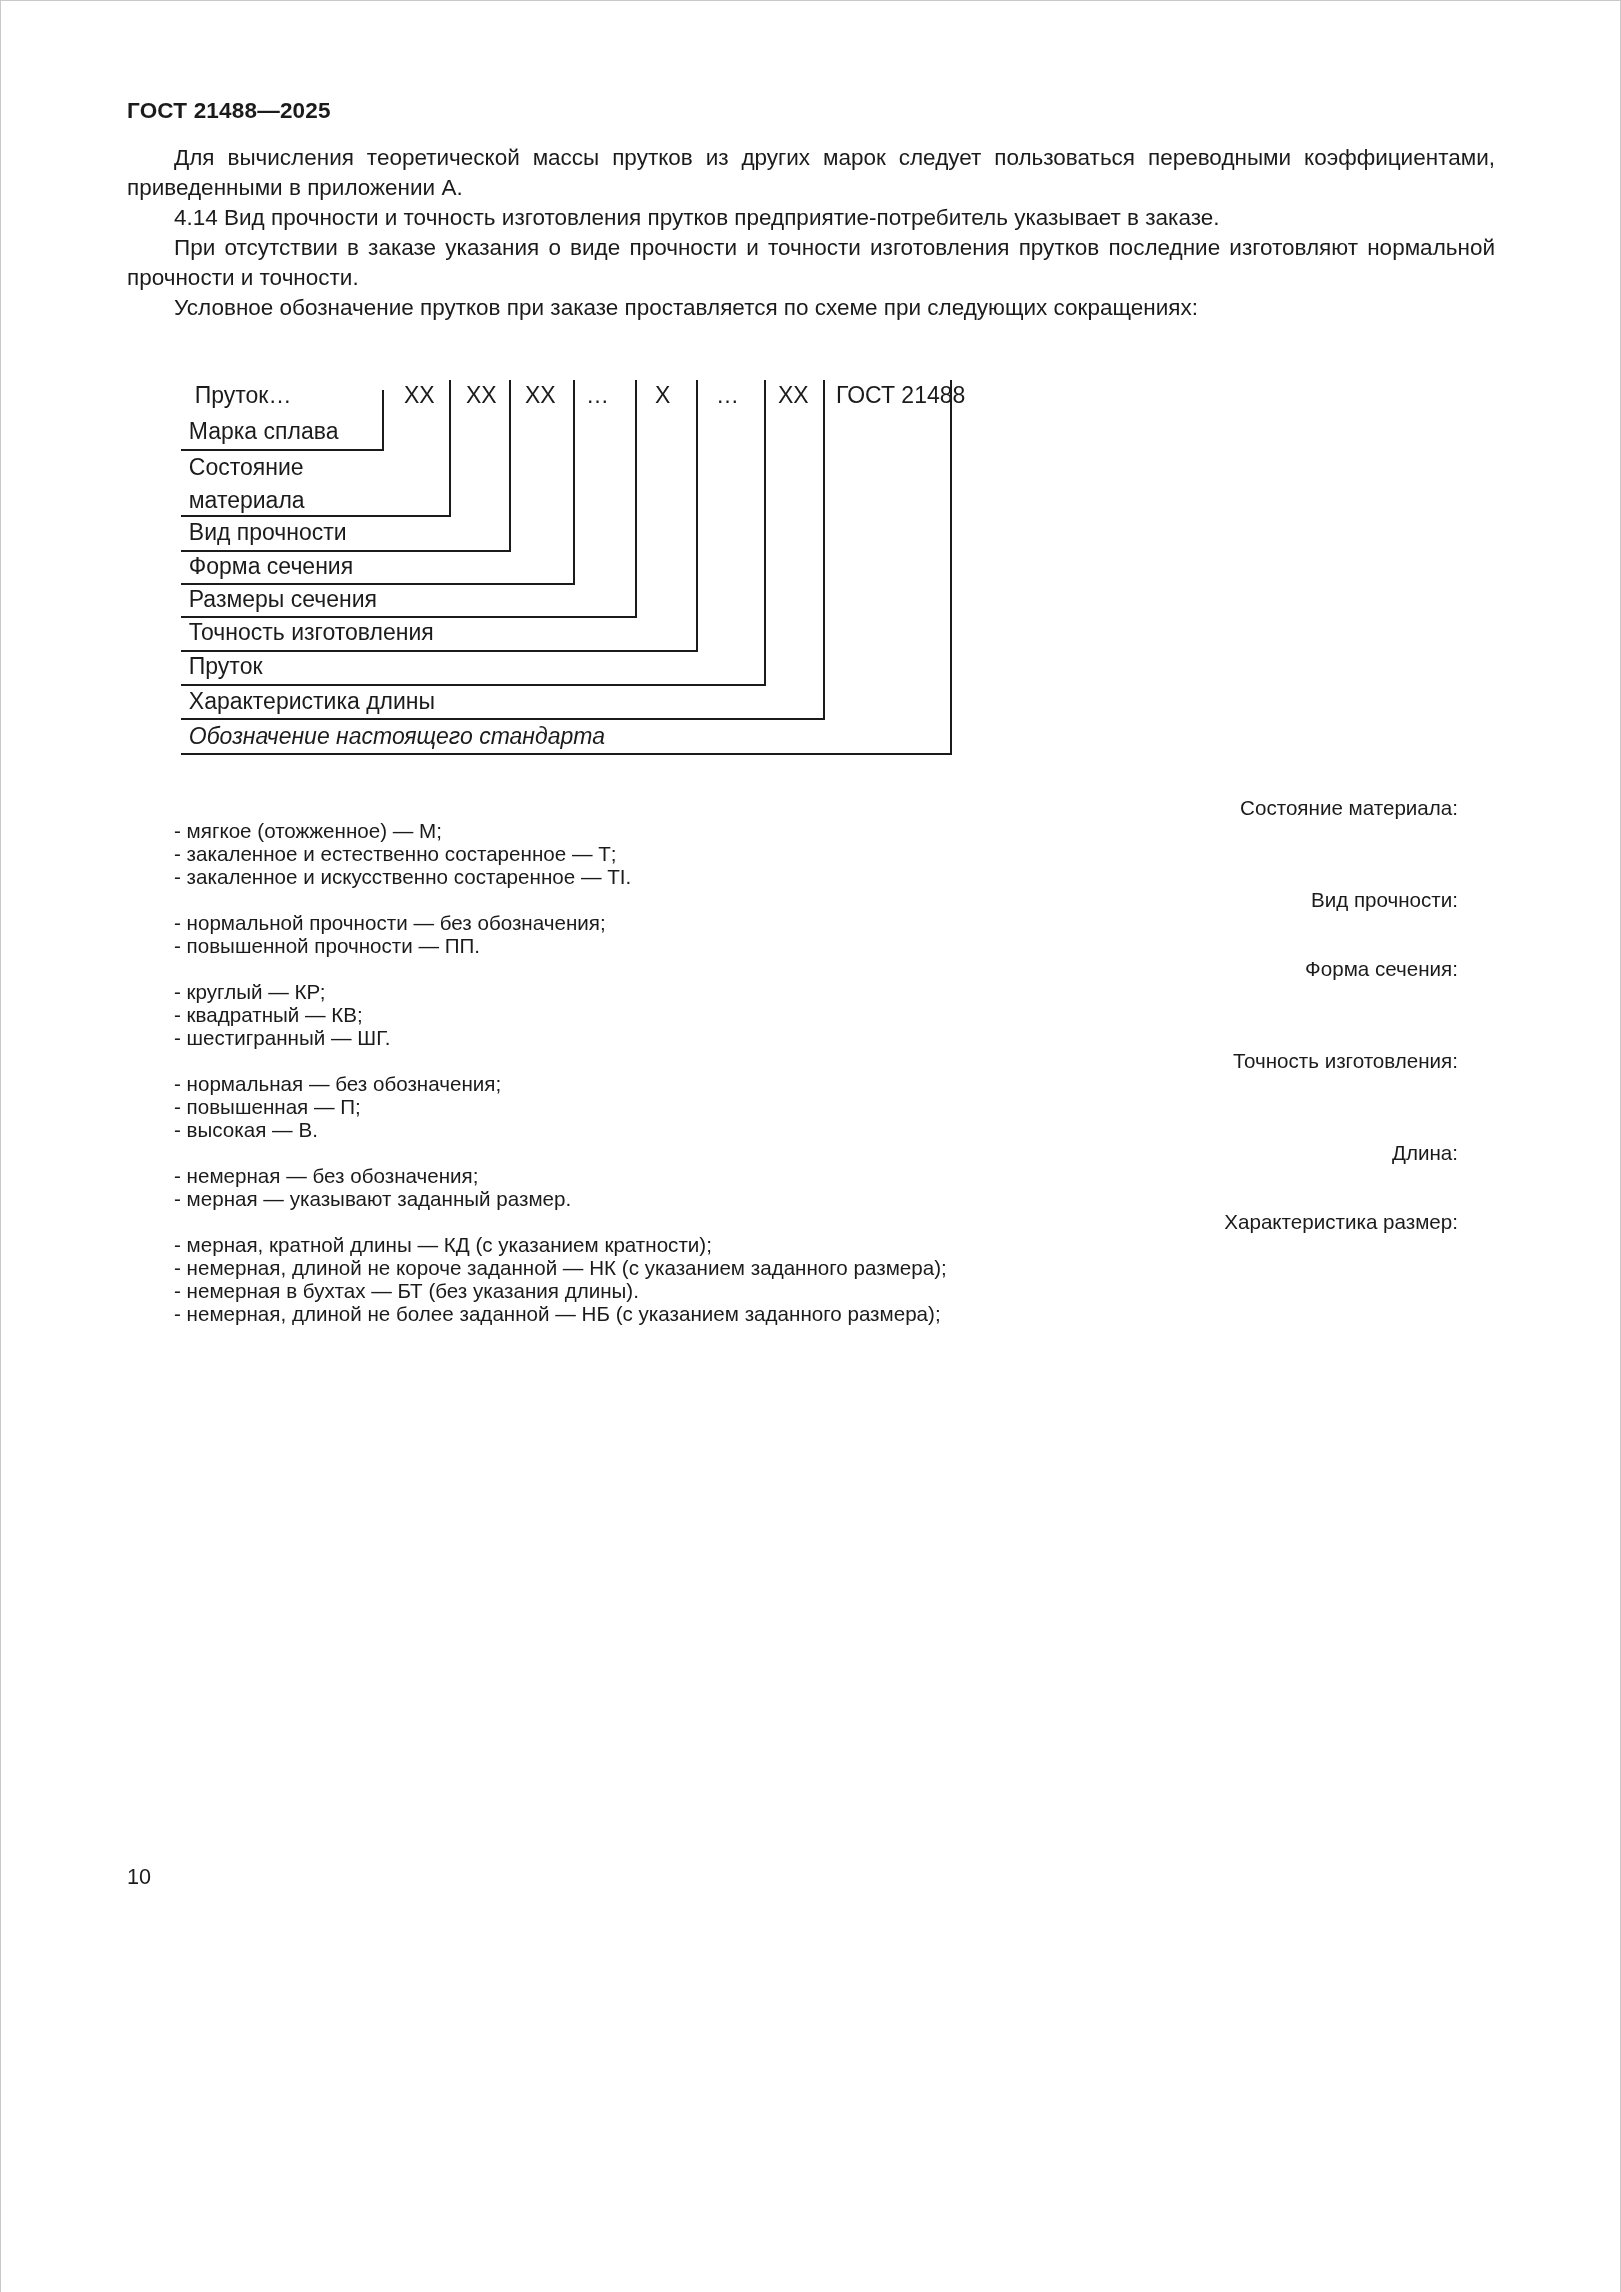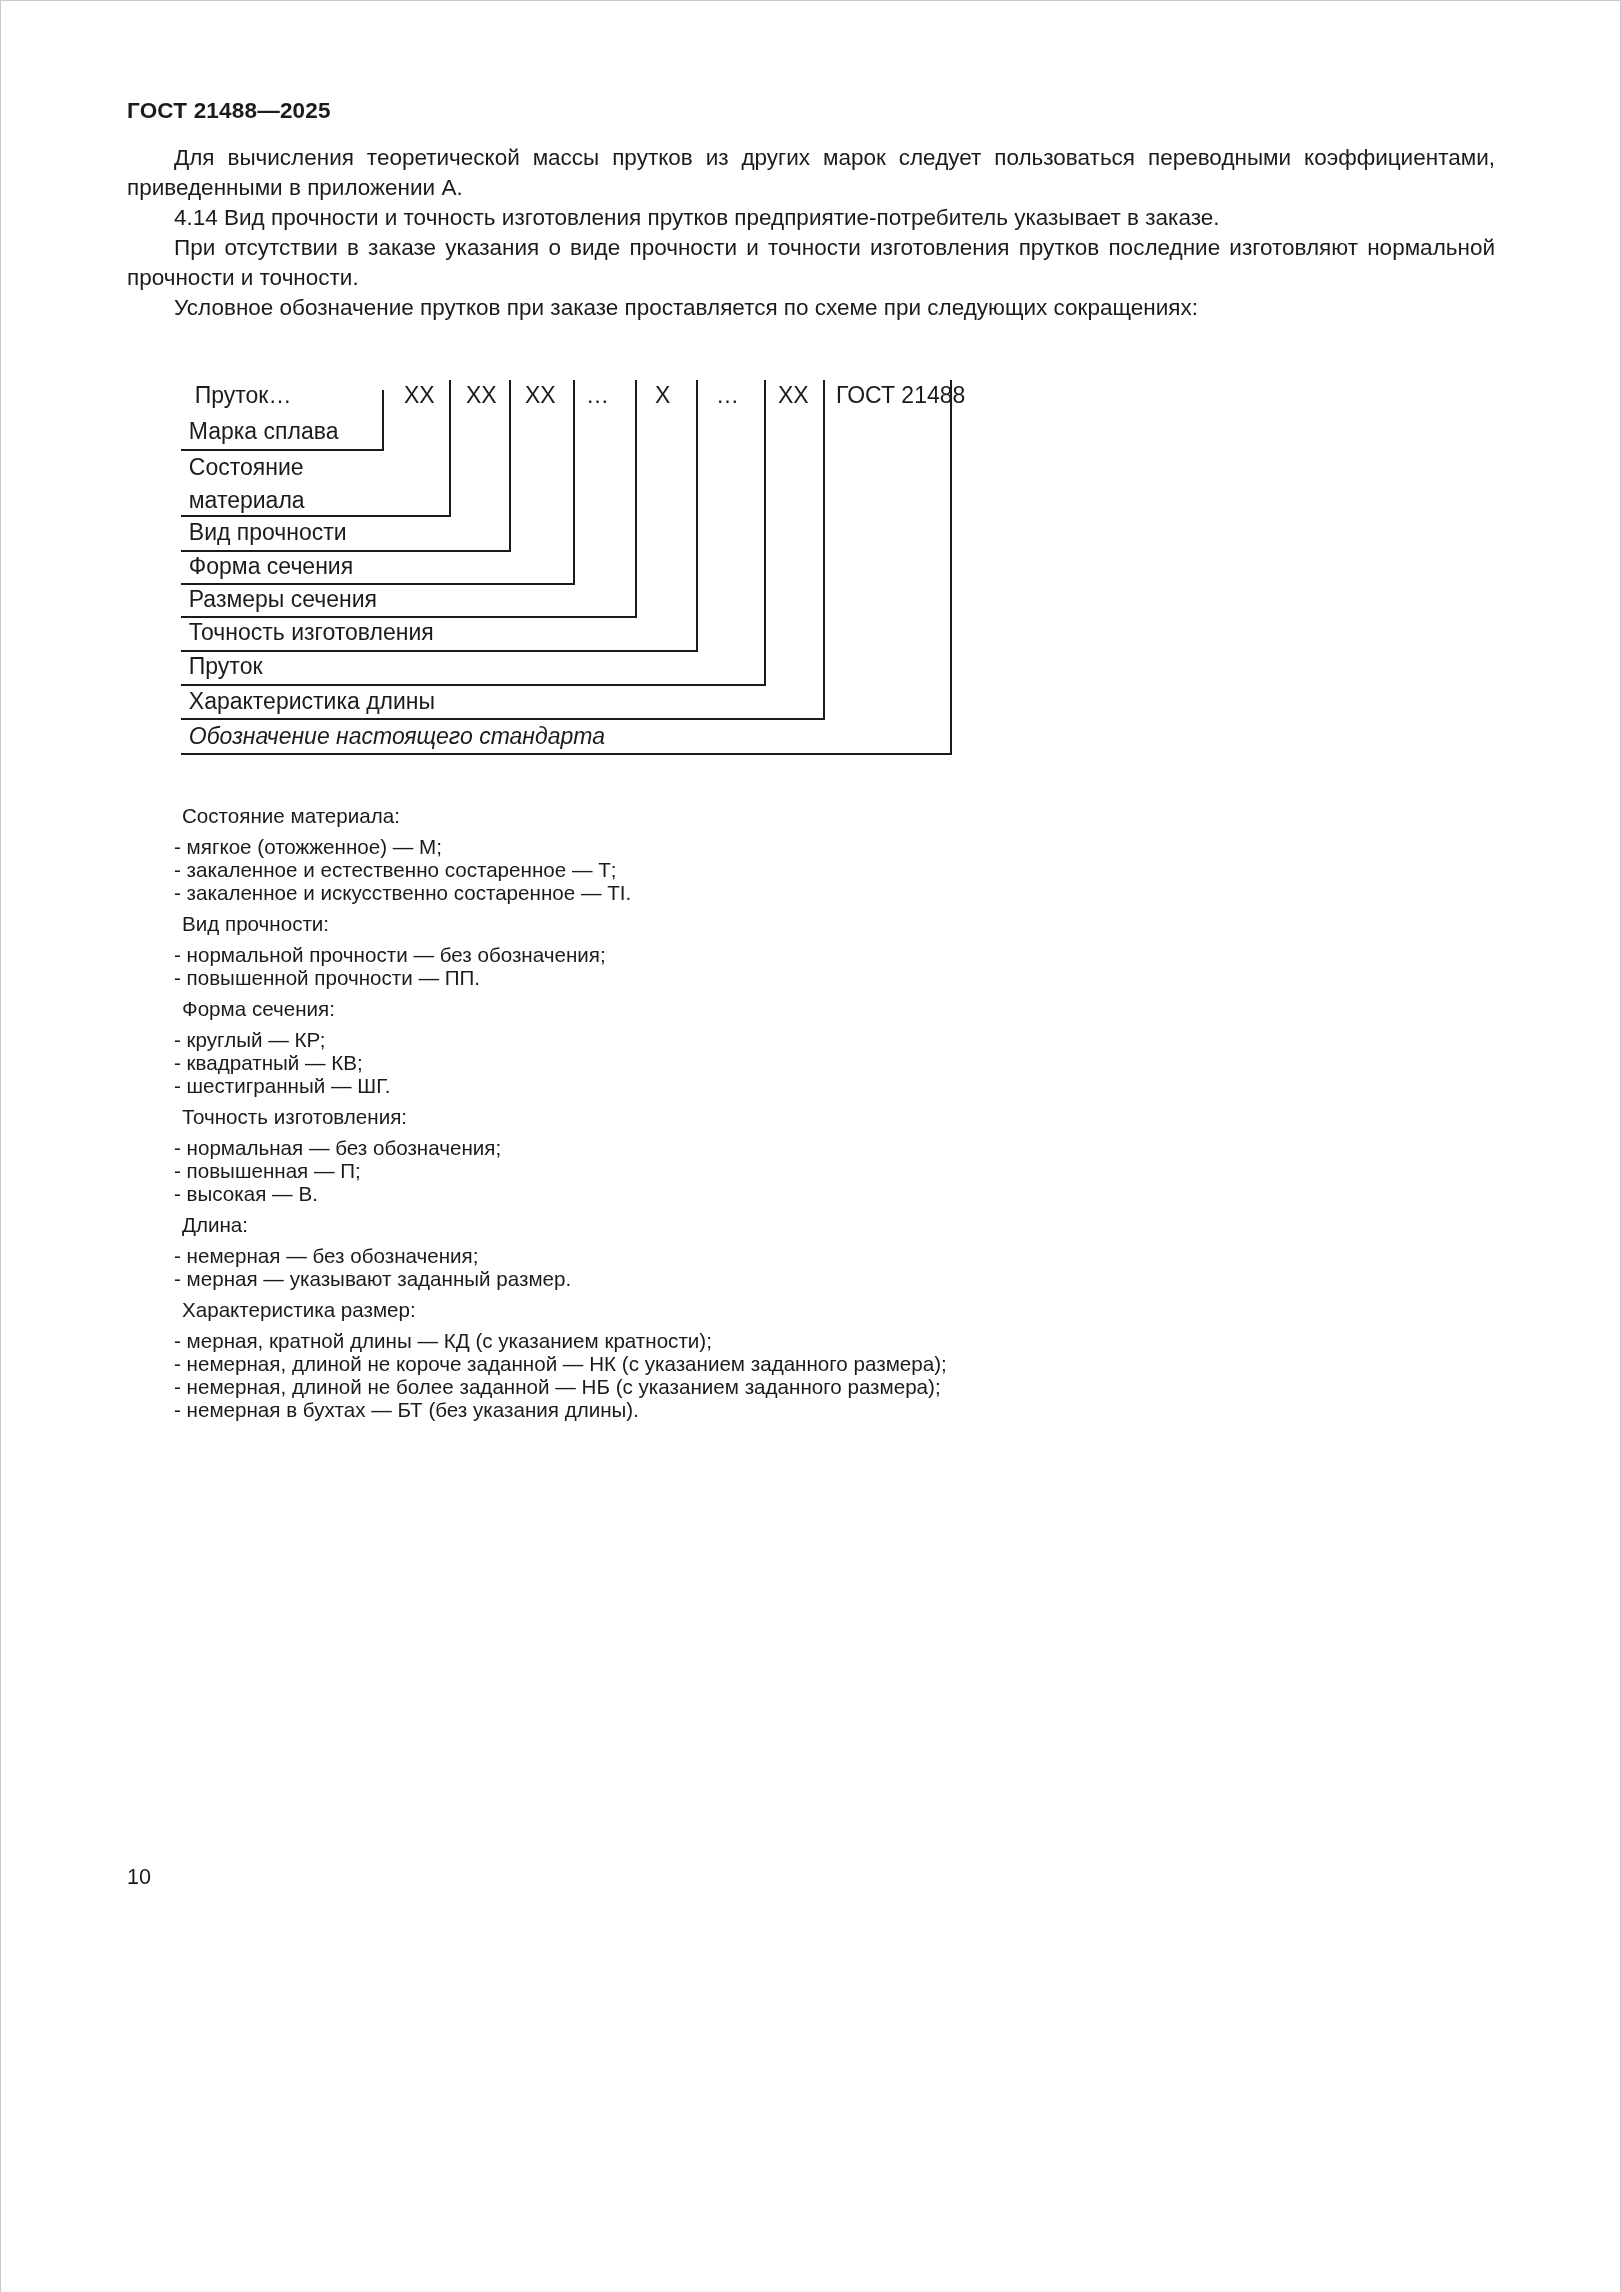--- a/index.html
+++ b/index.html
@@ -72,21 +72,21 @@
   }
   
   .legend {
     position: absolute;
     left: 174px;
     top: 796px;
     width: 1284px;
     font-size: 20.6px;
     line-height: 23px;
   }
-  .legend .lg-title { margin: 8px; }
+  .legend .lg-title { margin: 0; text-align: right; }
   .legend .lg-item {
     margin: 0;
     padding-left: 22.5px;
     text-indent: -22.5px;
   }
   .page-number {
     position: absolute;
     left: 127px;
     top: 1864px;
     font-size: 21.6px;
@@ -169,18 +169,18 @@
   <div class="lg-item">- повышенная — П;</div>
   <div class="lg-item">- высокая — В.</div>
 
   <div class="lg-title">Длина:</div>
   <div class="lg-item">- немерная — без обозначения;</div>
   <div class="lg-item">- мерная — указывают заданный размер.</div>
 
   <div class="lg-title">Характеристика размер:</div>
   <div class="lg-item">- мерная, кратной длины — КД (с указанием кратности);</div>
   <div class="lg-item">- немерная, длиной не короче заданной — НК (с указанием заданного размера);</div>
+  <div class="lg-item">- немерная в бухтах — БТ (без указания длины).</div>
   <div class="lg-item">- немерная, длиной не более заданной — НБ (с указанием заданного размера);</div>
-  <div class="lg-item">- немерная в бухтах — БТ (без указания длины).</div>
 </div>
 
 <div class="page-number">10</div>
 
 
 </body></html>

